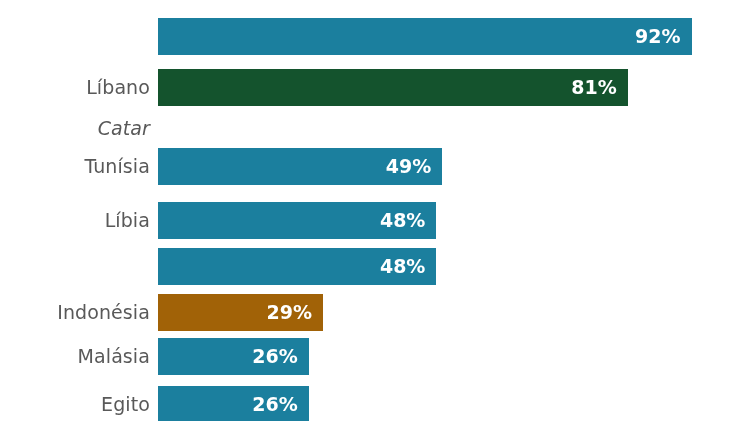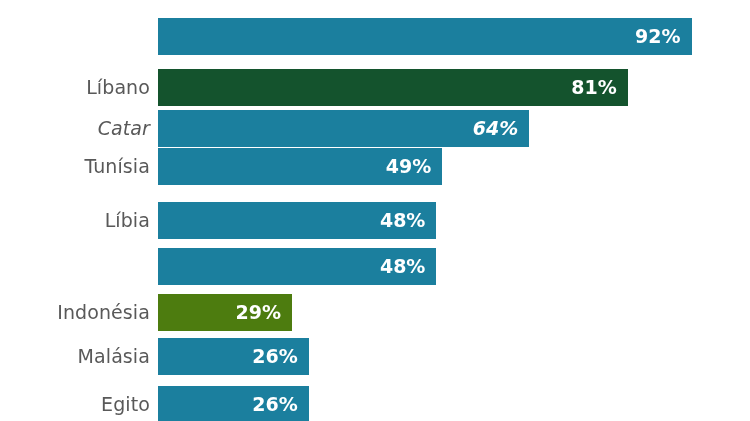--- a/index.html
+++ b/index.html
@@ -76,25 +76,20 @@
     <div class="bar-row" style="top: 69px;">
       <div class="cat-label">Líbano</div>
       <div class="bar-track">
         <div class="bar" style="width: 469.8px; background: #14532d;">
           <span class="bar-value">81%</span>
         </div>
       </div>
     </div>
     <div class="bar-row" style="top: 110px; font-style: italic;">
       <div class="cat-label">Catar</div>
-      <div class="bar-track">
-        <div class="bar" style="width: 371.2px; background: rgb(27, 127, 158);">
-          <span class="bar-value">64%</span>
-        </div>
-      </div>
     </div>
     <div class="bar-row" style="top: 148px; padding-left: 18px;">
       <div class="cat-label">Tunísia</div>
       <div class="bar-track">
         <div class="bar" style="width: 284.2px; background: rgb(27, 127, 158);">
           <span class="bar-value">49%</span>
         </div>
       </div>
     </div>
     <div class="bar-row" style="top: 202px;">
@@ -108,21 +103,21 @@
     <div class="bar-row" style="top: 248px;">
       <div class="bar-track">
         <div class="bar" style="width: 278.4px; background: rgb(27, 127, 158);">
           <span class="bar-value">48%</span>
         </div>
       </div>
     </div>
     <div class="bar-row" style="top: 294px;">
       <div class="cat-label">Indonésia</div>
       <div class="bar-track">
-        <div class="bar" style="width: 134px; background: #4d7c0f;">
+        <div class="bar" style="width: 165px; background: #a16207;">
           <span class="bar-value">29%</span>
         </div>
       </div>
     </div>
     <div class="bar-row" style="top: 338px;">
       <div class="cat-label">Malásia</div>
       <div class="bar-track">
         <div class="bar" style="width: 150.8px; background: rgb(27, 127, 158);">
           <span class="bar-value">26%</span>
         </div>

